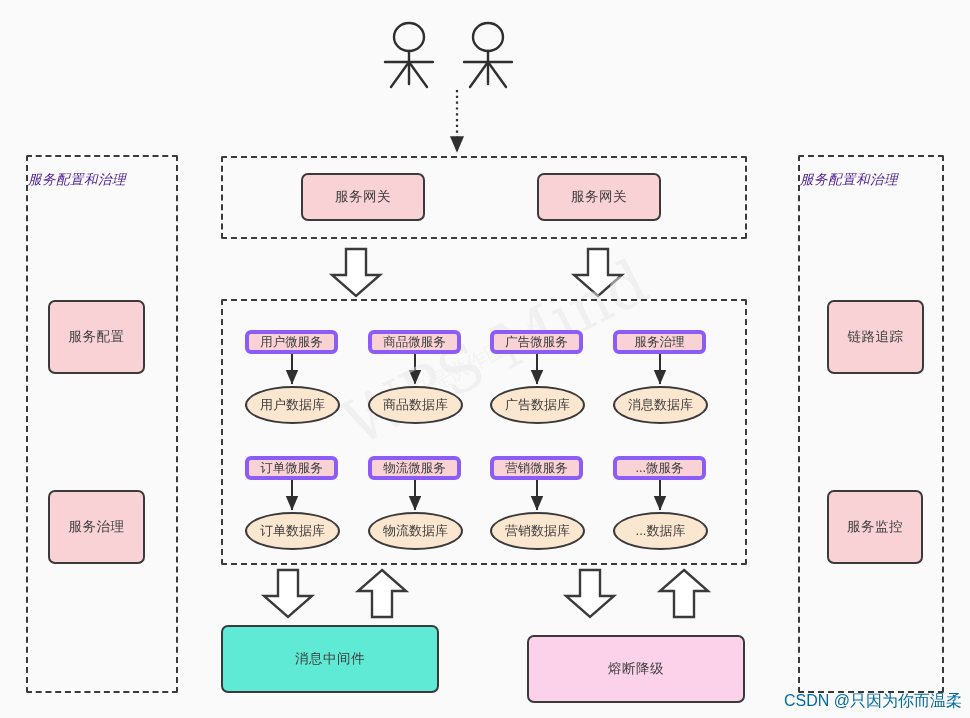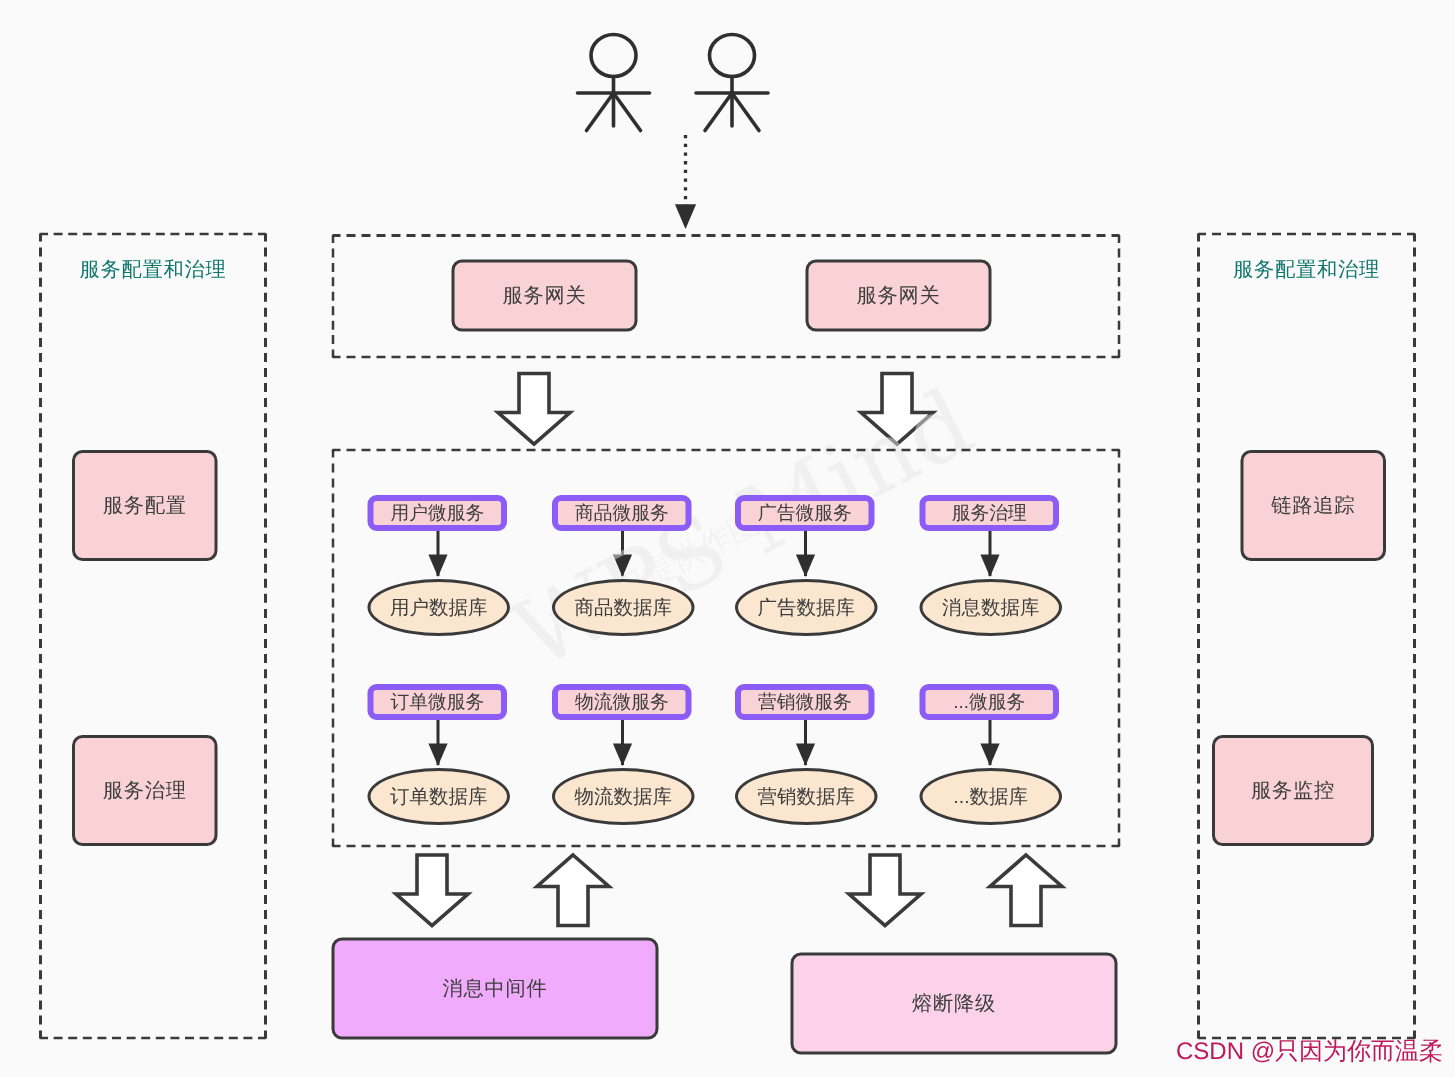--- a/index.html
+++ b/index.html
@@ -25,44 +25,44 @@
   .group {
     position: absolute;
     border: 2px dashed #3a3a3a;
     border-radius: 2px;
     background: transparent;
     box-sizing: border-box;
   }
   .group-title {
     position: absolute;
     width: 100%;
-    text-align: center;
     top: 14px;
     left: 0;
     font-size: 13.5px;
-    color: #0f766e;
+    color: #4c1d95;
     letter-spacing: .5px;
+    font-style: italic;
   }
 
   
   .node {
     position: absolute;
     box-sizing: border-box;
     border: 2px solid #3a3a3a;
     border-radius: 7px;
     display: flex;
     align-items: center;
     justify-content: center;
     font-size: 13.5px;
     color: #3d3d3d;
     text-align: center;
     letter-spacing: .5px;
   }
   .node.pink   { background: #f9d2d6; }
-  .node.cyan   { background: #f0abfc; }
+  .node.cyan   { background: #5eead4; }
   .node.magenta{ background: #fbd2ea; margin-top: 10px; }
 
   
   .chip {
     position: absolute;
     box-sizing: border-box;
     border: 4px solid #8b5cf6;
     border-radius: 6px;
     background: #f9d2d6;
     display: flex;
@@ -113,21 +113,21 @@
     color: #ececee;
     transform: rotate(-27deg);
     white-space: nowrap;
   }
 
   .credit {
     position: absolute;
     right: 8px;
     bottom: 6px;
     font-size: 16px;
-    color: #be185d;
+    color: #0369a1;
     white-space: nowrap;
   }
 </style>
 </head>
 <body>
 
 <svg id="canvas" viewBox="0 0 970 718" xmlns="http://www.w3.org/2000/svg">
   <defs>
     <marker id="arrowThin" markerWidth="9" markerHeight="9" refX="7.2" refY="3.2" orient="auto" markerUnits="strokeWidth">
       <path d="M0,0 L7.5,3.2 L0,6.4 z" fill="#2f2f2f"></path>
@@ -185,21 +185,21 @@
 <div class="node pink" style="left:48px; top:490px; width:97px; height:74px;">
   <span>服务治理</span>
 </div>
 
 <div class="group" style="left:798px; top:155px; width:146px; height:538px;">
   <div class="group-title">服务配置和治理</div>
 </div>
 <div class="node pink" style="left:827px; top:300px; width:97px; height:74px;">
   <span>链路追踪</span>
 </div>
-<div class="node pink" style="left:808px; top:490px; width:108px; height:74px;">
+<div class="node pink" style="left:827px; top:490px; width:96px; height:74px;">
   <span>服务监控</span>
 </div>
 
 <div class="group" style="left:221px; top:156px; width:526px; height:83px;"></div>
 <div class="node pink" style="left:301px; top:173px; width:124px; height:48px;">
   <span>服务网关</span>
 </div>
 <div class="node pink" style="left:537px; top:173px; width:124px; height:48px;">
   <span>服务网关</span>
 </div>

